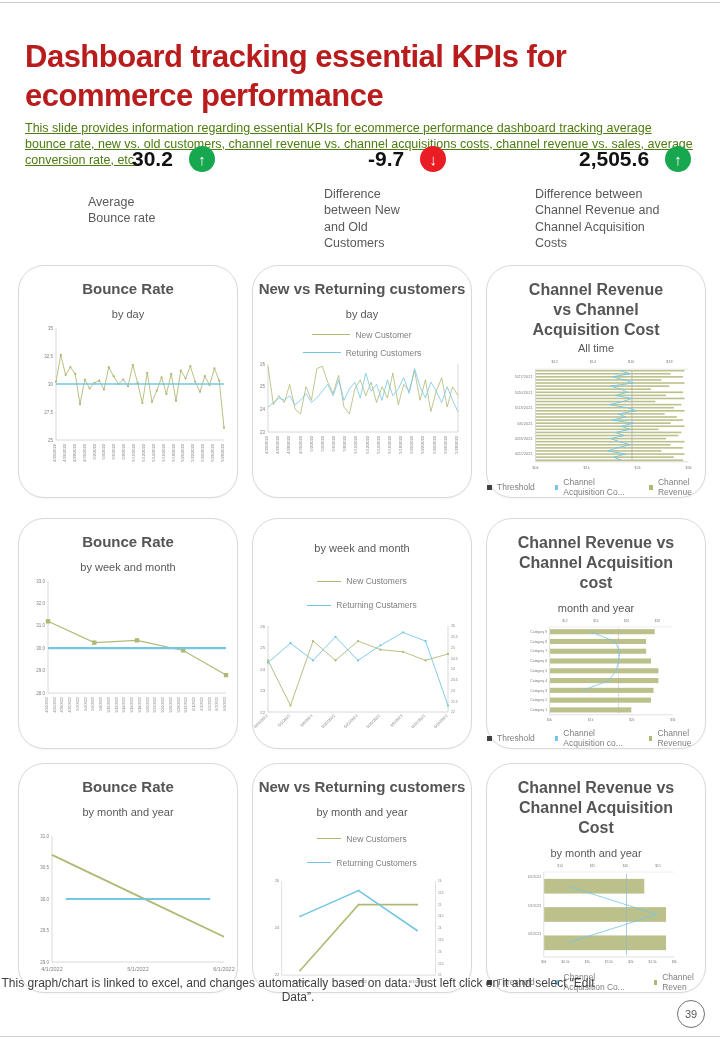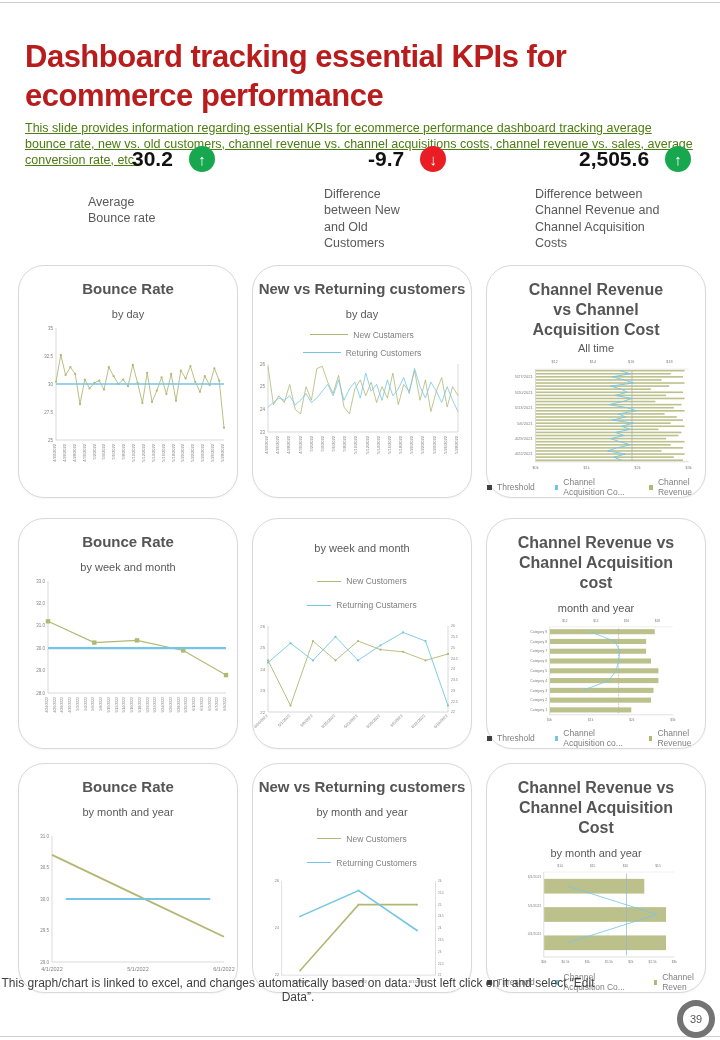--- a/index.html
+++ b/index.html
@@ -26,21 +26,21 @@
   .leg-col{display:flex;flex-direction:column;align-items:center;gap:8px;margin-top:10px;}
   .leg-row{display:flex;flex-direction:column;align-items:center;justify-content:center;gap:14px;margin-top:10px;width:100%;}
   .leg-item{display:flex;align-items:center;gap:5px;font-size:8.5px;color:#7f7f7f;}
   .leg-line{width:38px;height:0;border-top:1.4px solid #999;}
   .leg-line.short{width:24px;}
   .leg-bottom{display:flex;align-items:center;justify-content:center;gap:20px;font-size:7.5px;color:#595959;
       margin-top:2px;width:100%;}
   .leg-sq{width:5px;height:5px;display:inline-block;}
   svg.plot{display:block;}
   .footer-note{position:absolute;left:0;top:976px;width:596px;text-align:center;font-size:12px;color:#404040;}
-  .page-badge{position:absolute;left:677px;top:1000px;width:26px;height:26px;border:6px solid #737373;
+  .page-badge{position:absolute;left:677px;top:1000px;width:26px;height:26px;border:1px solid #737373;
       border-radius:50%;display:flex;align-items:center;justify-content:center;font-size:11px;color:#595959;background:#fff;}
 </style>
 </head>
 <body>
 
 <div class="hairline" style="top:2px"></div>
 <div class="hairline" style="top:1036px"></div>
 
 <h1 class="page-title">Dashboard tracking essential KPIs for ecommerce performance</h1>
 <p class="page-desc">This slide provides information regarding essential KPIs for ecommerce performance dashboard tracking average bounce rate, new vs. old customers, channel revenue vs. channel acquisitions costs, channel revenue vs. sales, average conversion rate, etc.</p>
@@ -136,21 +136,21 @@
       <polyline points="38,64 206,64" fill="none" stroke="#74c6e4" stroke-width="1.3"></polyline>
     </svg>
 </div>
 
 <div class="card" style="left:252px;top:265px;height:233px">
   <div class="c-title">New vs Returning customers</div>
   <div class="c-sub">by day</div>
   <div class="leg-col">
     <div class="leg-item">
       <span class="leg-line" style="background: rgb(178, 184, 116); border-color: rgb(178, 184, 116);"></span>
-      <span>New Custamers</span>
+      <span>New Customer</span>
     </div>
     <div class="leg-item">
       <span class="leg-line" style="background: rgb(116, 198, 228); border-color: rgb(116, 198, 228);"></span>
       <span>Returing Customers</span>
     </div>
   </div>
   <svg class="plot" width="220" height="118" viewBox="0 0 220 118">
       <line x1="16" y1="6" x2="16" y2="74" stroke="#c9c9c9" stroke-width="0.7"></line>
       <line x1="16" y1="74" x2="206" y2="74" stroke="#c9c9c9" stroke-width="0.7"></line>
       <line x1="206" y1="6" x2="206" y2="74" stroke="#c9c9c9" stroke-width="0.7"></line>

